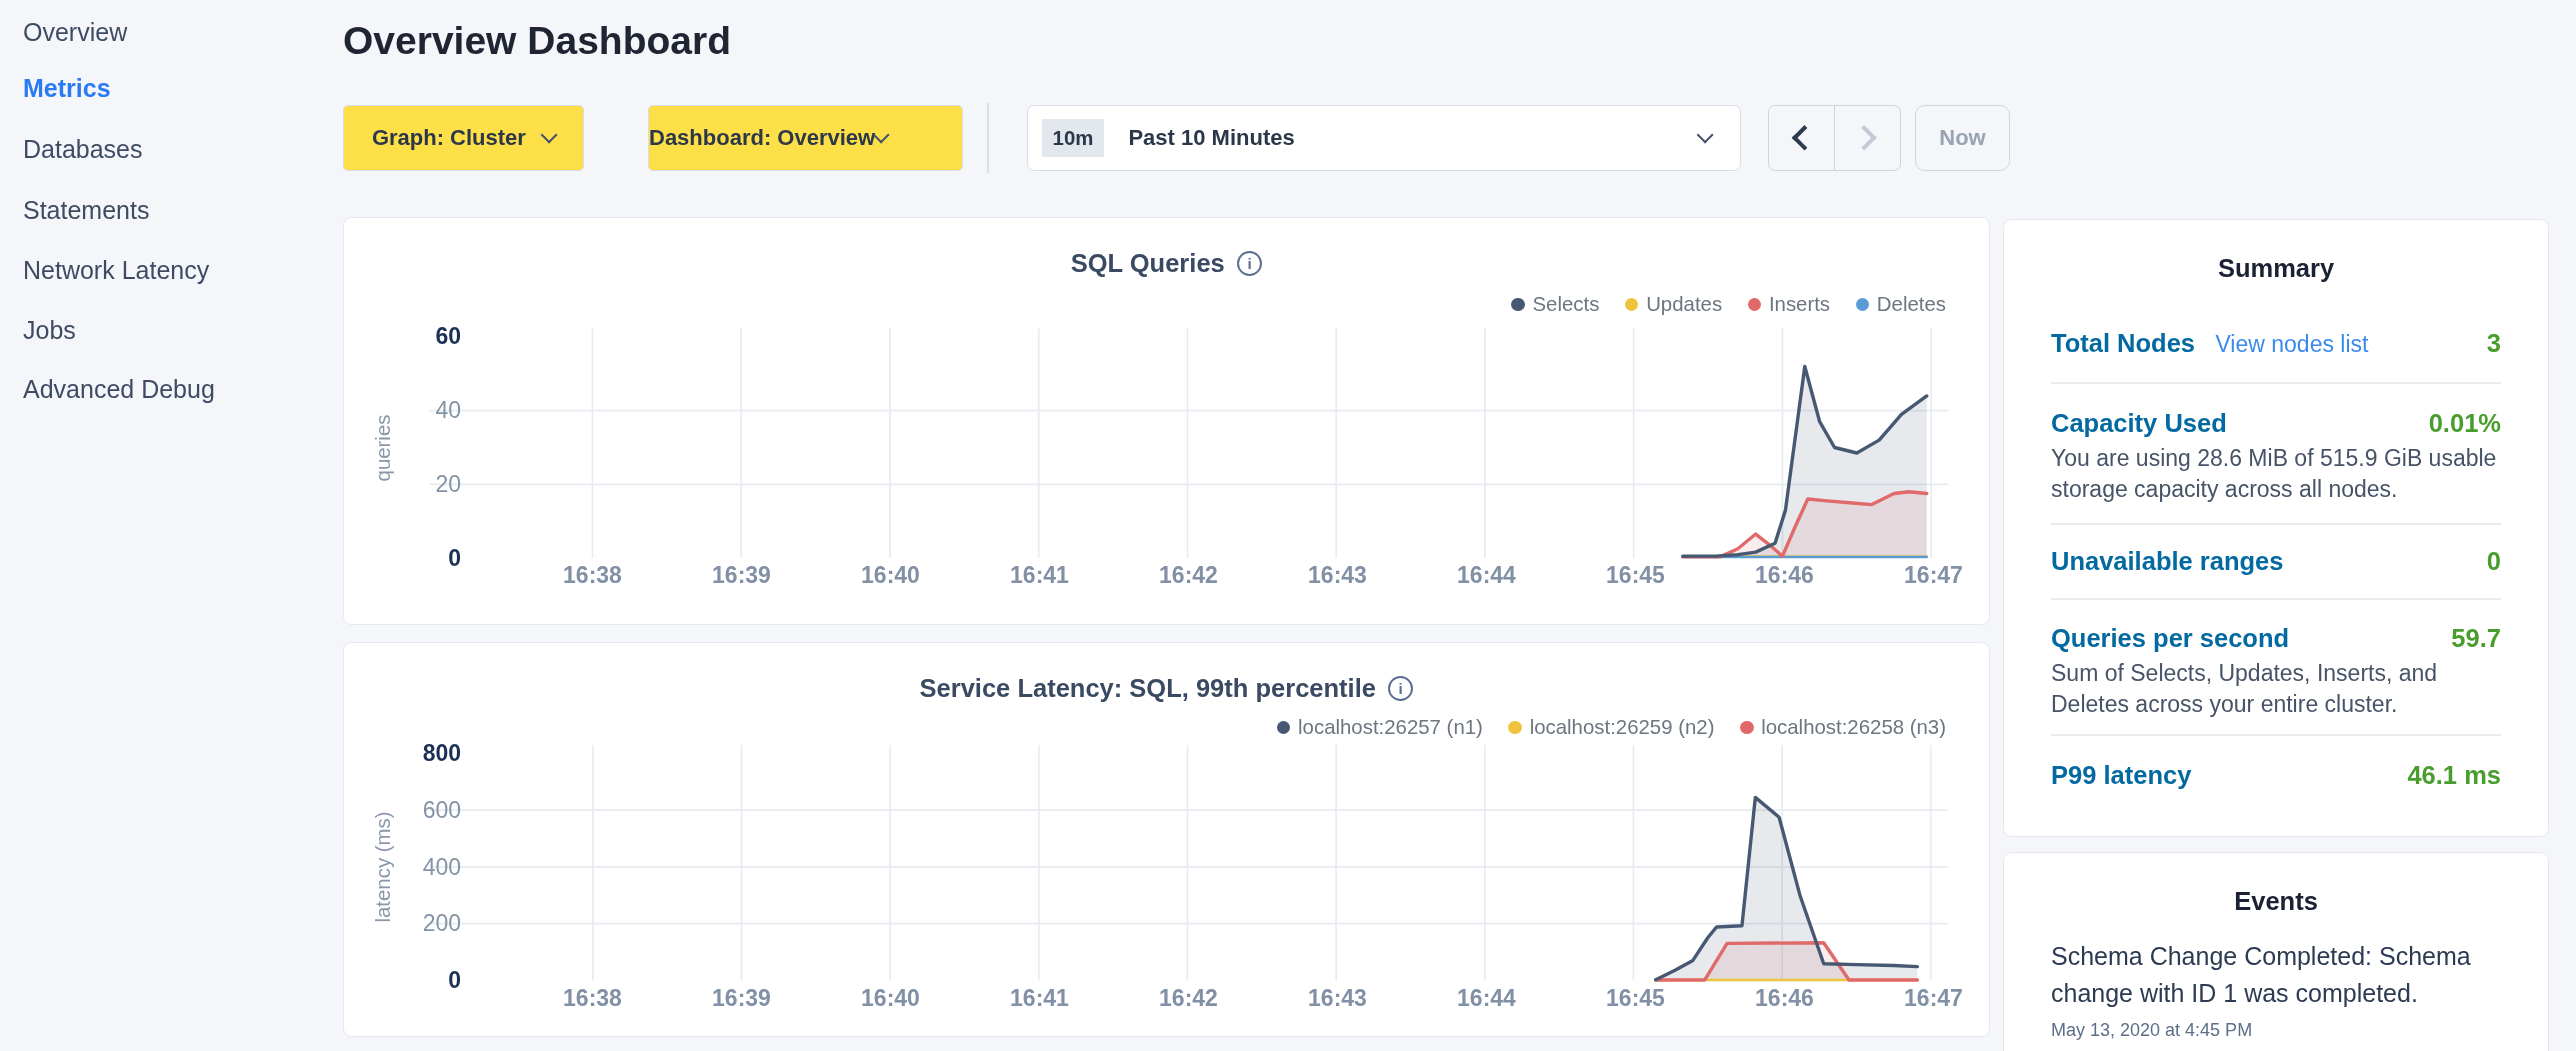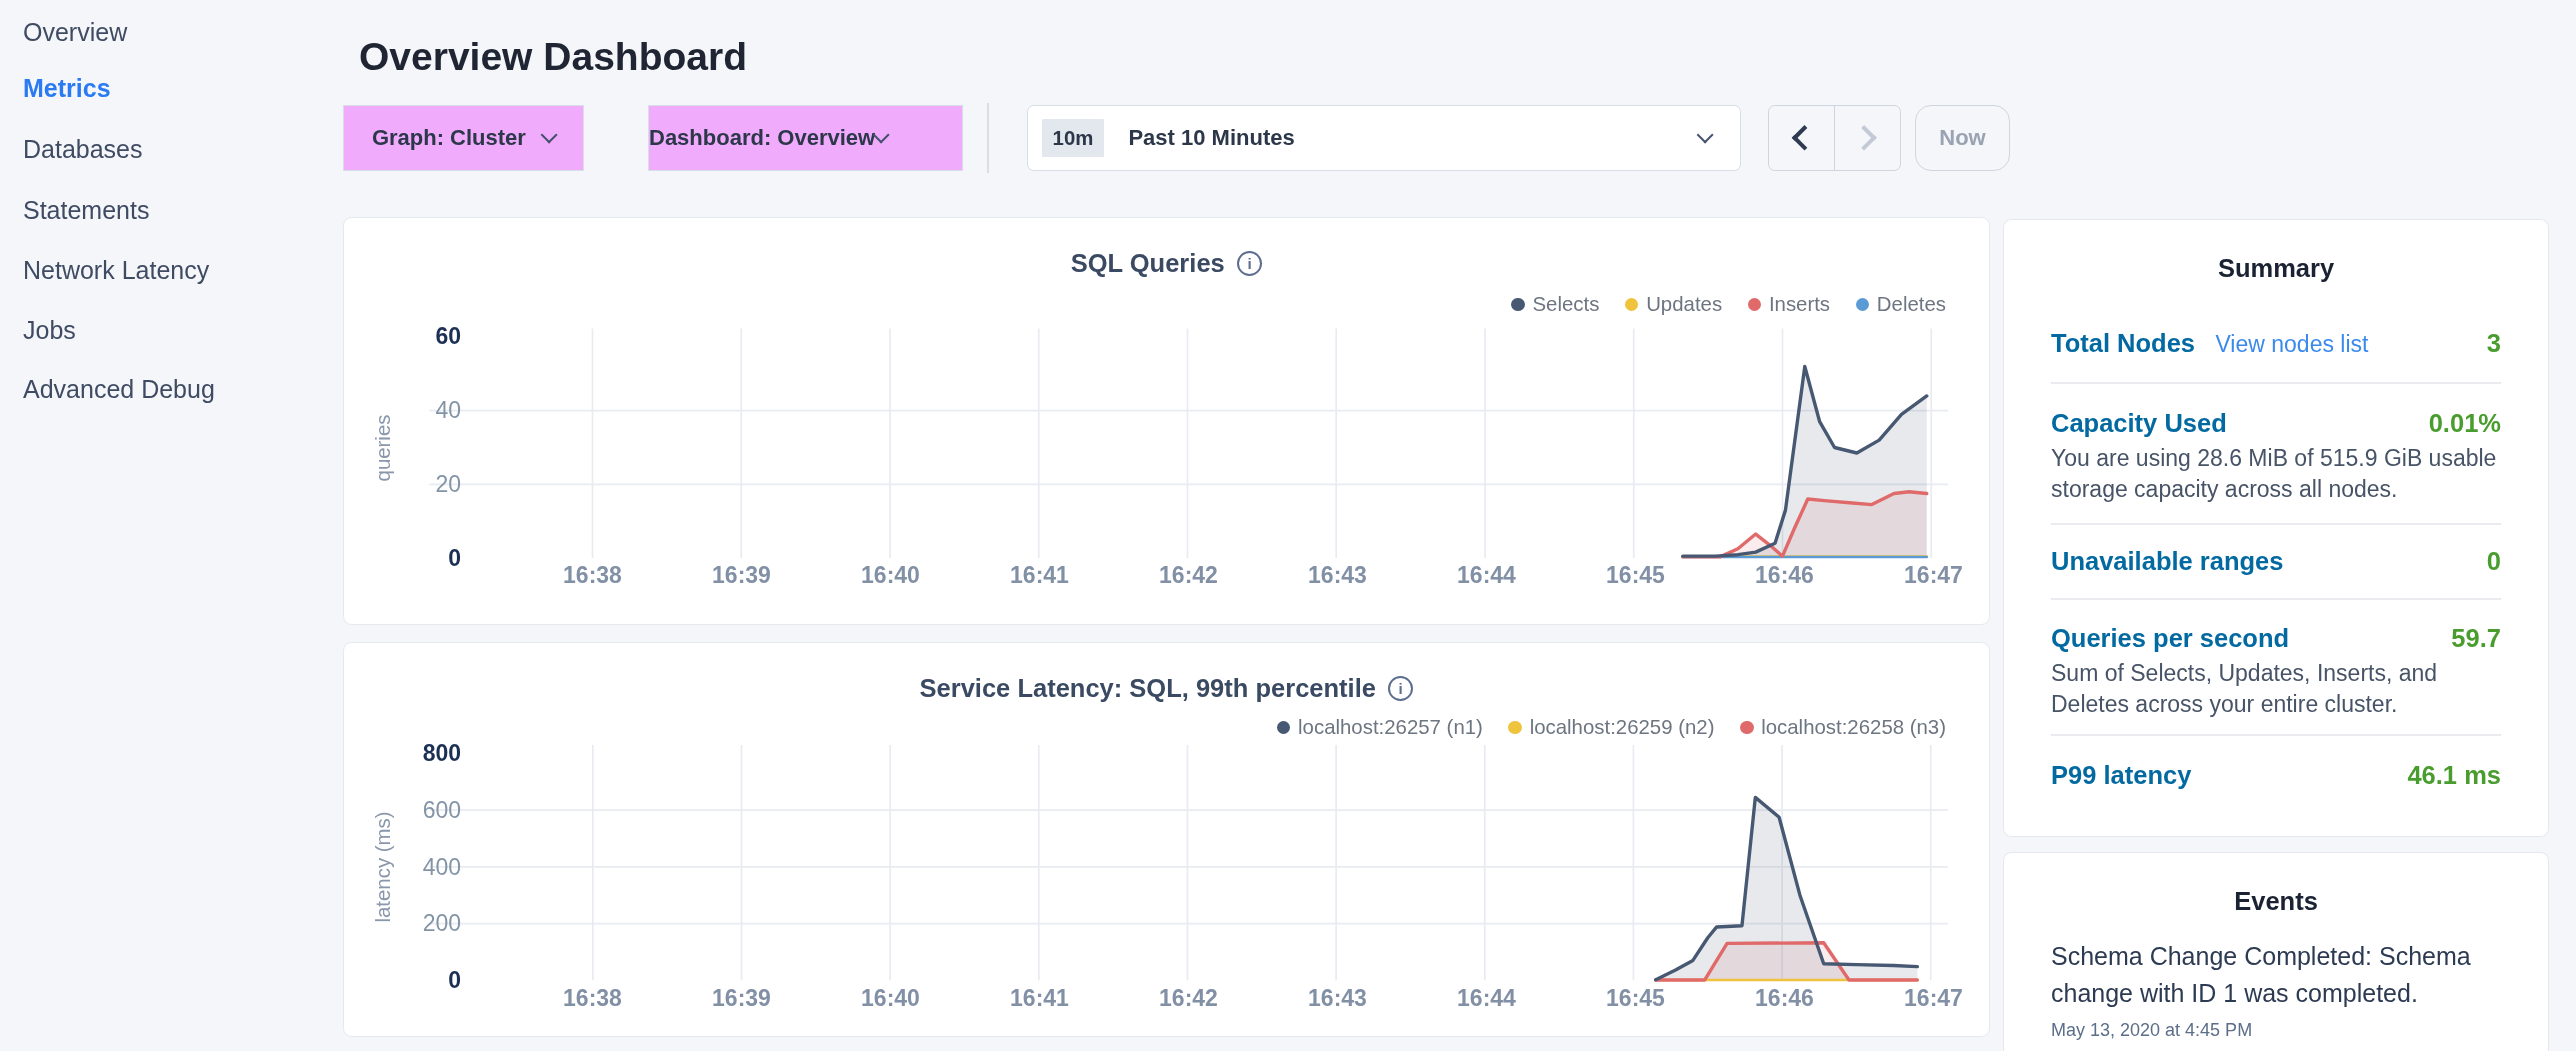--- a/index.html
+++ b/index.html
@@ -6,43 +6,43 @@
   body{font-family:"Liberation Sans","DejaVu Sans",sans-serif;background:#f4f6fa;}
   .app{position:relative;width:2576px;height:1051px;background:#f4f6fa;overflow:hidden;}
 
   
   .sidebar{position:absolute;left:0;top:0;width:332px;height:971px;}
   .side-item{position:absolute;left:23px;display:block;font-size:25px;font-weight:500;
     color:#3f4b63;text-decoration:none;line-height:34px;cursor:pointer;}
   .side-item.active{color:#2a7af3;font-weight:700;}
 
   
-  .page-title{position:absolute;left:343px;top:18.7px;font-size:39px;font-weight:600;color:#1f2532;margin:16px;}
-
-  .ctl{position:absolute;top:105px;height:66px;box-sizing:border-box;background:#f0abfc;
-    border:1.7px solid #d8dde6;border-radius:0;display:flex;align-items:center;cursor:pointer;}
+  .page-title{position:absolute;left:343px;top:18.7px;font-size:39px;font-weight:600;color:#1f2532;margin:0;}
+
+  .ctl{position:absolute;top:105px;height:66px;box-sizing:border-box;background:#fde047;
+    border:1.7px solid #d8dde6;border-radius:5px;display:flex;align-items:center;cursor:pointer;}
   .ctl-label{font-size:22px;font-weight:700;color:#2c3749;}
   .chev{display:inline-block;width:10.2px;height:10.2px;border-right:2.6px solid #44516d;border-bottom:2.6px solid #44516d;}
   .chev.down{transform:rotate(45deg);margin-top:-5.1px;}
   .vdivider{position:absolute;left:987px;top:103px;width:1.7px;height:70px;background:#d9dee7;}
 
   .timebox{position:absolute;left:1027px;top:105px;width:714px;height:66px;box-sizing:border-box;
     background:#ffffff;border:1.7px solid #d8dde6;border-radius:6.8px;display:flex;align-items:center;cursor:pointer;}
   .badge{margin-left:13.6px;background:#e3e7ee;border-radius:1px;padding:7.7px 11px;font-size:20.4px;font-weight:700;color:#2c3749;}
   .time-label{margin-left:24px;font-size:22px;font-weight:700;color:#2c3749;flex:1;}
   .time-chev{margin-right:29px;}
 
   .navbtns{position:absolute;left:1768px;top:105px;width:133px;height:66px;box-sizing:border-box;
     border:1.7px solid #cfd5df;border-radius:6.8px;display:flex;}
   .navbtn{flex:1;display:flex;align-items:center;justify-content:center;cursor:pointer;}
   .navbtn+.navbtn{border-left:1.7px solid #cfd5df;}
   .chev.big-left{width:13.6px;height:13.6px;border-width:4.3px;border-color:#2e3a50;transform:rotate(135deg);margin-left:6.8px;}
   .chev.big-right{width:13.6px;height:13.6px;border-width:4.3px;border-color:#c3cad6;transform:rotate(-45deg);margin-right:6.8px;}
   .nowbtn{position:absolute;left:1915px;top:105px;width:95px;height:66px;box-sizing:border-box;
-    border:1.7px solid #cfd5df;border-radius:16px;display:flex;align-items:center;justify-content:center;
+    border:1.7px solid #cfd5df;border-radius:10px;display:flex;align-items:center;justify-content:center;
     font-size:22px;font-weight:700;color:#9aa3b2;cursor:pointer;}
 
   
   .panel{position:absolute;background:#ffffff;border:0.9px solid #e5e8ef;border-radius:8.5px;box-sizing:border-box;}
   .chart-title-row{position:absolute;left:0;top:31px;width:100%;display:flex;align-items:center;justify-content:center;gap:12px;}
   .chart-title{font-size:25.5px;font-weight:700;color:#3b4a63;}
   .info-icon{width:25.5px;height:25.5px;border:2.1px solid #5d6e90;border-radius:50%;box-sizing:border-box;
     display:flex;align-items:center;justify-content:center;font-size:15.3px;font-weight:600;color:#5d6e90;cursor:pointer;}
   .legend{position:absolute;right:43px;display:flex;gap:25.5px;align-items:center;}
   .legend-item{display:flex;align-items:center;gap:7.7px;cursor:pointer;}

